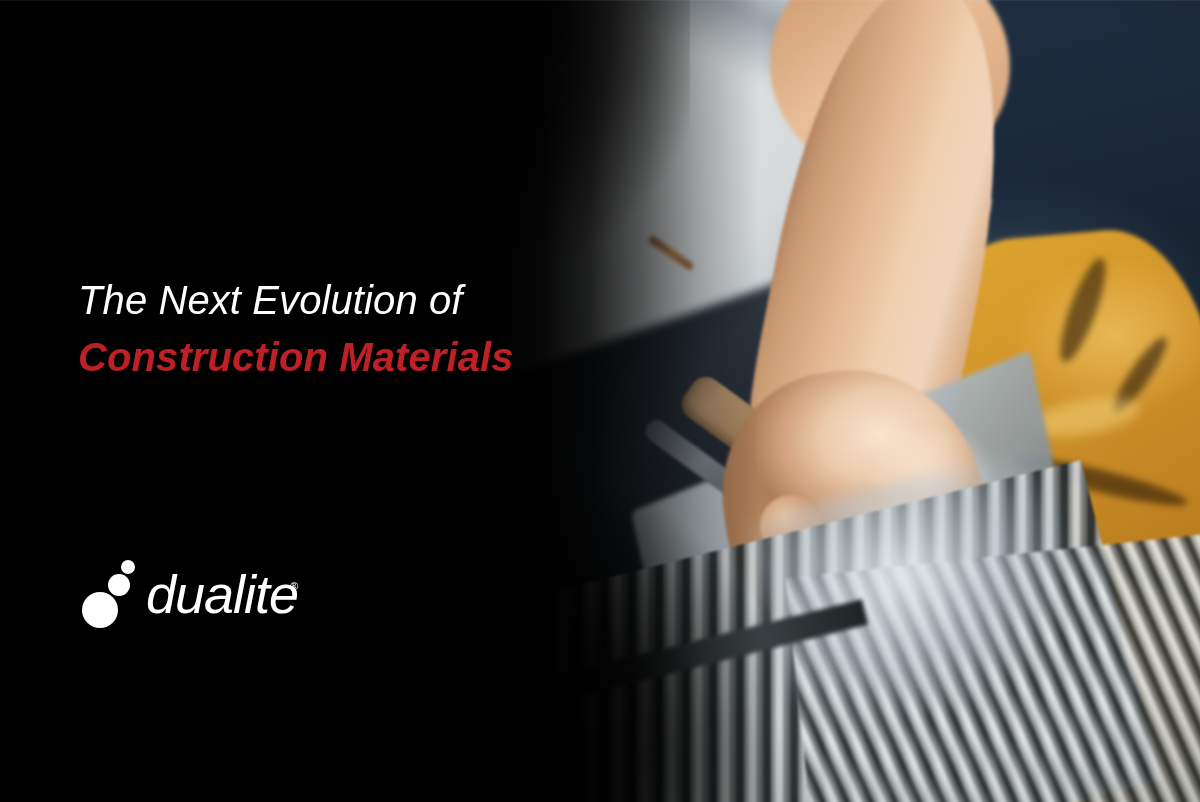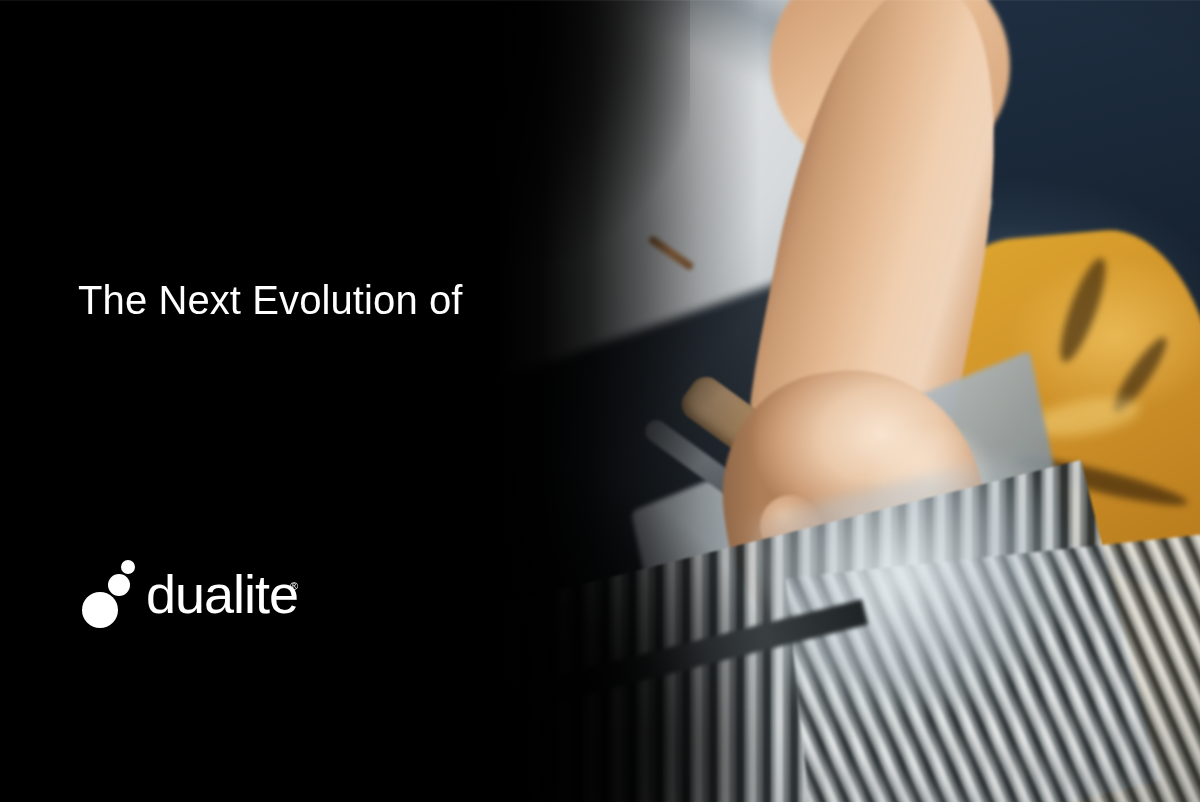--- a/index.html
+++ b/index.html
@@ -7,20 +7,21 @@
   body{
     font-family:"Liberation Sans", sans-serif;
     -webkit-font-smoothing:antialiased;
   }
   #banner{
     position:relative;
     width:1200px;
     height:802px;
     overflow:hidden;
     background:#000;
+    font-style:italic;
   }
 
   
   #photo{
     position:absolute;
     left:470px; top:0;
     width:730px; height:802px;
     overflow:hidden;
     background:#2a2a2c;
   }
@@ -343,20 +344,21 @@
     <div class="ph" id="ph-dark-top"></div>
     <div class="ph" id="ph-vig"></div>
   </div>
 
   <div id="fade"></div>
 
   <div id="panel"></div>
 
   <div id="headline">
     <span class="hl-line">The Next Evolution of</span>
+    <span class="hl-line hl-accent">Construction Materials</span>
   </div>
 
   <div id="logo">
     <span class="bub" id="bub-lg"></span>
     <span class="bub" id="bub-md"></span>
     <span class="bub" id="bub-sm"></span>
     <span id="logo-word">dualite</span>
     <span id="logo-reg">®</span>
   </div>
 

